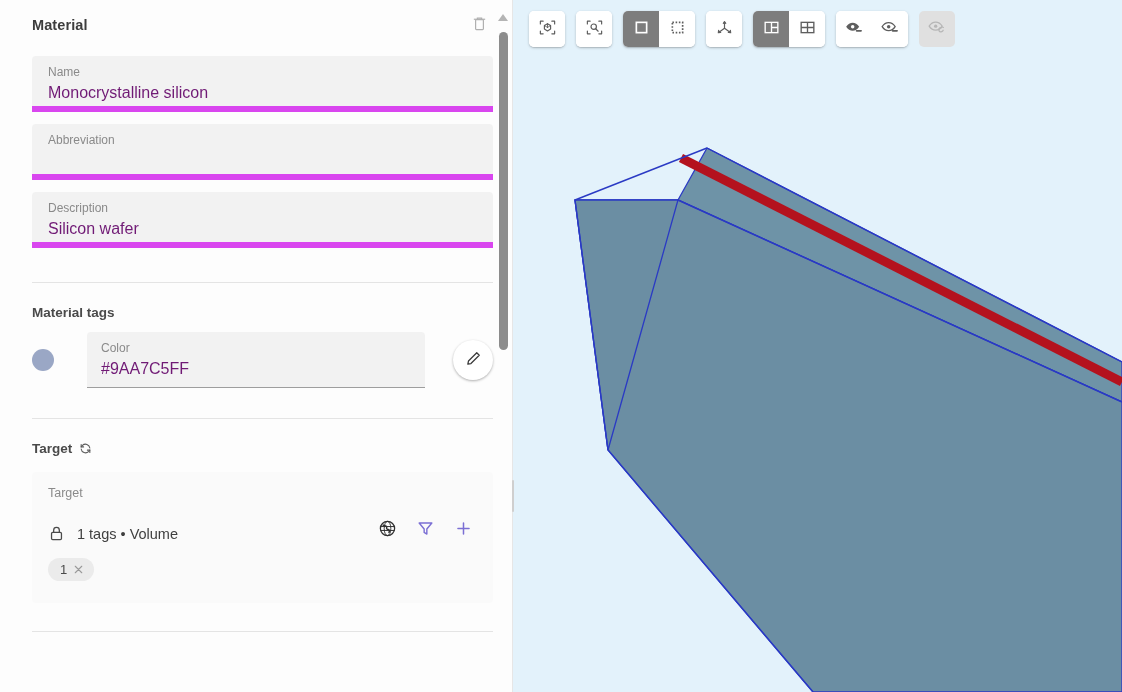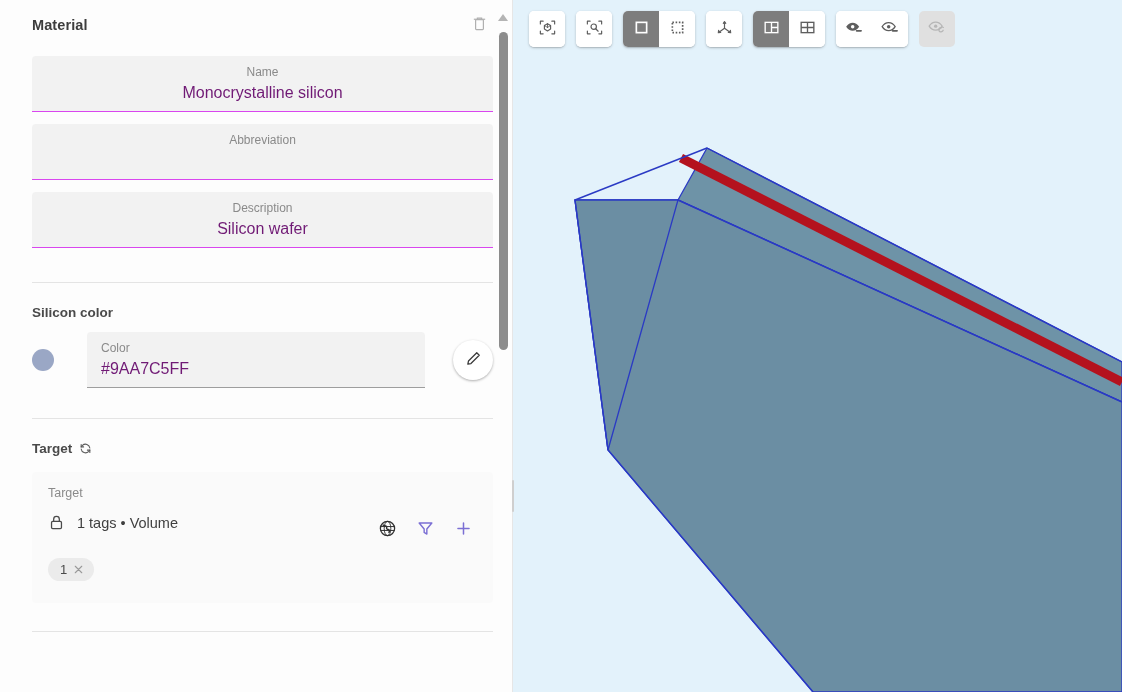--- a/index.html
+++ b/index.html
@@ -37,25 +37,24 @@
   }
   .icon-btn {
     width: 28px; height: 28px; display: flex; align-items: center;
     justify-content: center; border-radius: 50%; cursor: pointer;
   }
 
   
   .field {
     margin-top: 12px;
     background: #f2f2f2;
-    border-bottom: 1px solid #d946ef;
+    border-bottom: 6px solid #d946ef;
     border-radius: 4px 4px 0 0;
     padding: 8px 16px 6px 16px;
     height: 56px;
-    text-align: center;
   }
   .field-label {
     font-size: 12px; color: #8a8a8a; line-height: 16px;
     margin-bottom: 1px;
   }
   .field-value {
     font-size: 16px; color: #701a75; line-height: 24px;
     white-space: nowrap; overflow: hidden; text-overflow: ellipsis;
   }
 
@@ -96,21 +95,21 @@
     margin-top: 16px;
     background: #fafafa;
     border-radius: 4px;
     padding: 14px 16px 22px 16px;
     min-height: 120px;
   }
   .target-card-label {
     font-size: 12.5px; color: #8a8a8a; margin-bottom: 14px;
   }
   .target-row {
-    display: flex; align-items: flex-start; justify-content: space-between;
+    display: flex; align-items: flex-end; justify-content: space-between;
   }
   .target-row-left {
     display: flex; align-items: center; gap: 12px;
     font-size: 14.5px; color: #3f3f3f;
   }
   .target-row-right { display: flex; align-items: center; gap: 10px; }
   .chip {
     display: inline-flex; align-items: center; gap: 5px;
     background: #ebebeb; border-radius: 14px;
     padding: 4px 9px 4px 12px; margin-top: 16px;
@@ -208,21 +207,21 @@
         </div>
 
         <div class="field">
           <div class="field-label">Description</div>
           <div class="field-value">Silicon wafer</div>
         </div>
 
         <div class="divider"></div>
 
         <div class="section-title">
-          <span>Silicon color</span>
+          <span>Material tags</span>
         </div>
 
         <div class="color-row">
           <div class="color-swatch" id="color-swatch" style="background: rgb(154, 167, 197);"></div>
           <div class="color-field">
             <div class="field-label">Color</div>
             <div class="field-value">#9AA7C5FF</div>
           </div>
           <div class="fab">
             <span>

